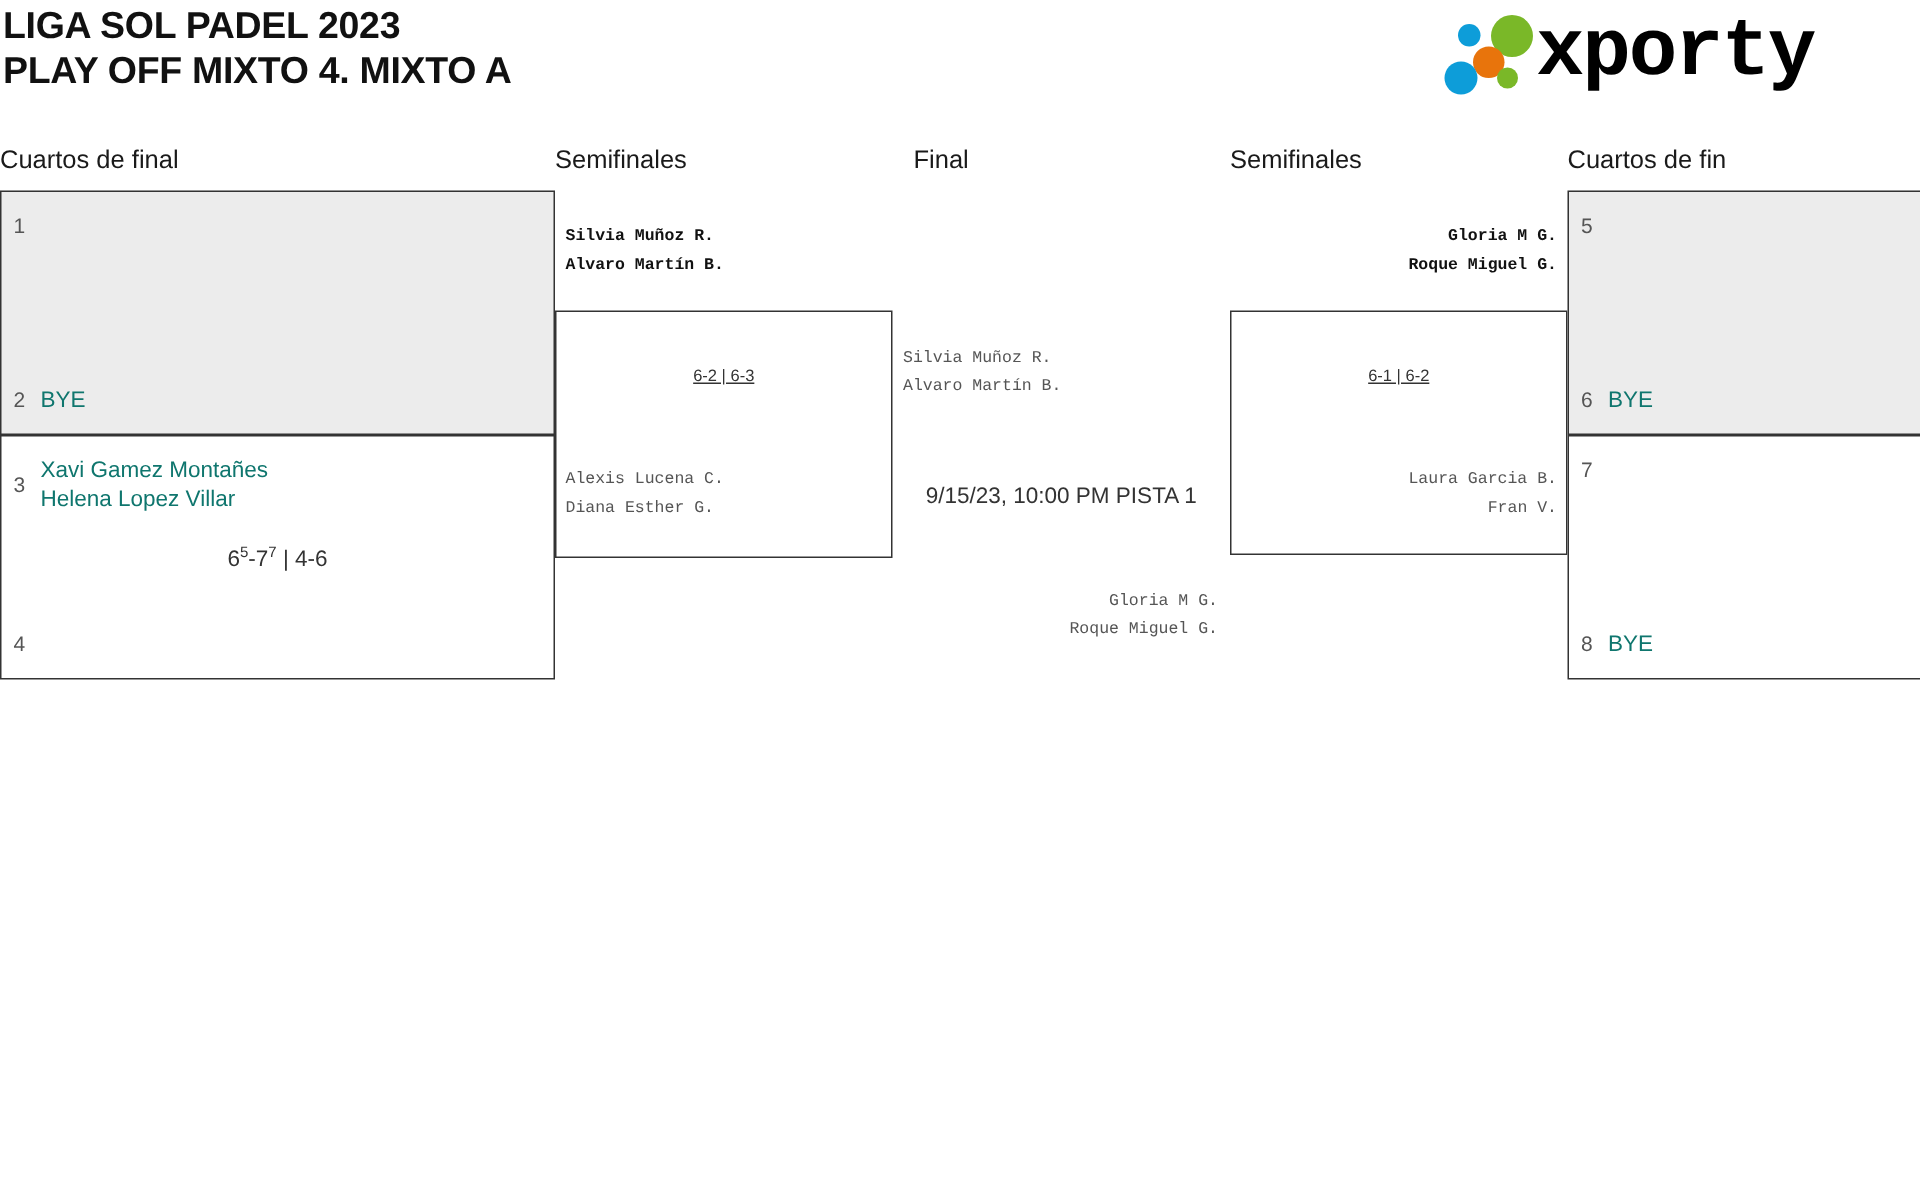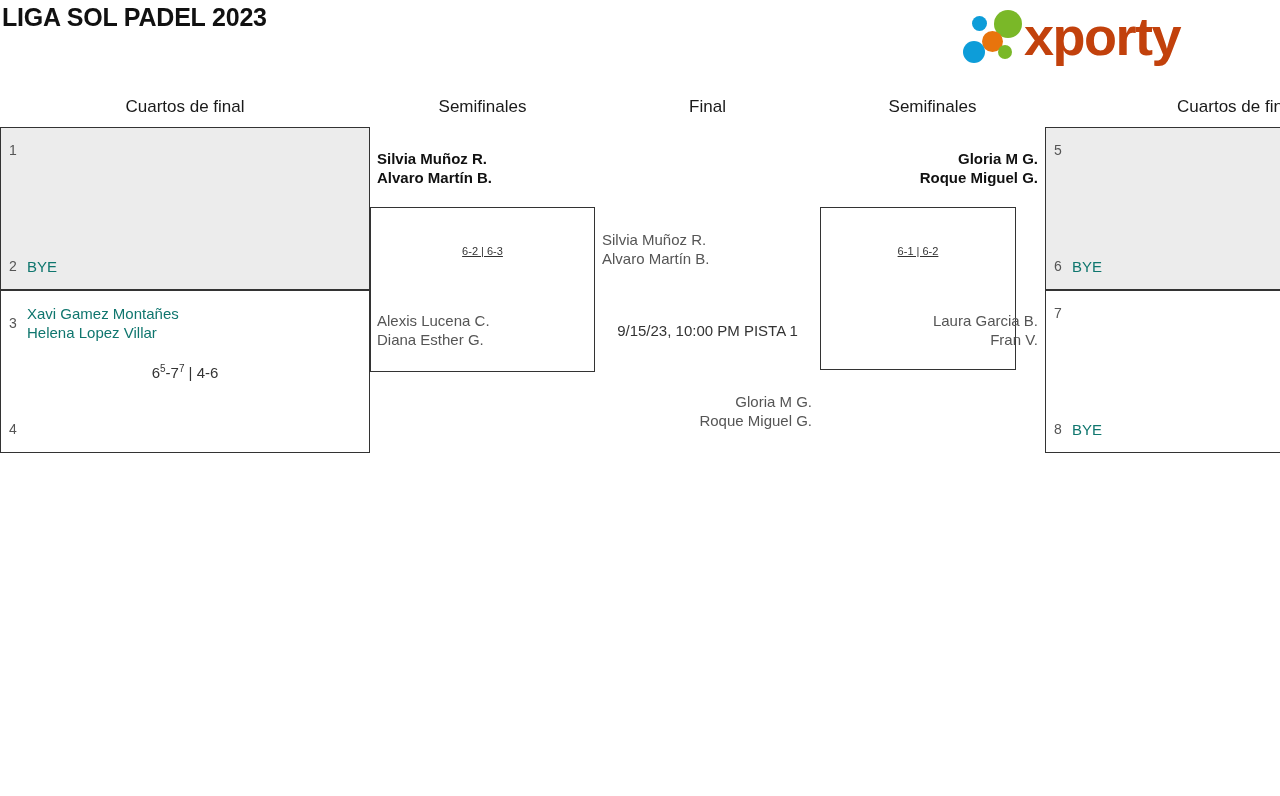--- a/index.html
+++ b/index.html
@@ -67,26 +67,25 @@
     line-height: 60px;
   }
 
   
   .round-label {
     position: absolute;
     top: 96px;
     font-size: 17px;
     line-height: 22px;
     color: #1a1a1a;
-    text-align: center;
     white-space: nowrap;
   }
   #round-label-qf-left  { left: 0px;    width: 370px; }
   #round-label-sf-left  { left: 370px;  width: 225px; }
-  #round-label-final    { left: 595px;  width: 225px; }
+  #round-label-final    { left: 609px;  width: 225px; }
   #round-label-sf-right { left: 820px;  width: 225px; }
   #round-label-qf-right { left: 1045px; width: 370px; }
 
   
   .match-box {
     position: absolute;
     box-sizing: border-box;
     border: 1px solid #333333;
     background: #ffffff;
   }
@@ -94,21 +93,21 @@
   .match-box.no-border { border: none; background: transparent; }
 
   
   #qf-left-top    { left: 0px;   top: 127px; width: 370px; height: 163px; }
   #qf-left-bottom { left: 0px;   top: 290px; width: 370px; height: 163px; }
   #qf-right-top   { left: 1045px;top: 127px; width: 370px; height: 163px; }
   #qf-right-bottom{ left: 1045px;top: 290px; width: 370px; height: 163px; }
 
   
   #sf-left  { left: 370px; top: 207px; width: 225px; height: 165px; }
-  #sf-right { left: 820px; top: 207px; width: 196px; height: 163px; }
+  #sf-right { left: 820px; top: 207px; width: 225px; height: 163px; }
 
   
   #final-box { left: 595px; top: 207px; width: 225px; height: 165px; }
 
   
   .seed-row {
     position: absolute;
     display: flex;
     align-items: flex-start;
     left: 0;
@@ -155,24 +154,25 @@
 
   sup {
     font-size: 10px;
     vertical-align: super;
     line-height: 0;
   }
 
   
   .advance-team {
     position: absolute;
-    font-size: 15px;
+    font-size: 11px;
     line-height: 19px;
     white-space: nowrap;
     color: #111111;
+    font-family: Liberation Mono, monospace;
   }
   .advance-team.winner { font-weight: bold; color: #111111; }
   .advance-team.loser  { color: #555555; font-weight: normal; }
   .advance-team.align-right { text-align: right; }
   .advance-team .name-line { display: block; }
 
   #sf-left-team-top     { left: 377px; top: 149px; }
   #sf-left-team-bottom  { left: 377px; top: 311px; }
   #sf-right-team-top    { right: 242px; top: 149px; text-align: right; }
   #sf-right-team-bottom { right: 242px; top: 311px; text-align: right; }
@@ -207,31 +207,32 @@
     white-space: nowrap;
   }
 </style>
 </head>
 <body>
 
 <div id="header">
 
   <div id="title-block">
     <div class="title-line">LIGA SOL PADEL 2023</div>
+    <div class="title-line">PLAY OFF MIXTO 4. MIXTO A</div>
   </div>
 
   <div id="logo">
     <div id="logo-dots">
       <span class="dot" id="dot-blue-small" style="background: rgb(13, 157, 217);"></span>
       <span class="dot" id="dot-green-large" style="background: rgb(122, 184, 40);"></span>
       <span class="dot" id="dot-orange" style="background: rgb(232, 116, 12);"></span>
       <span class="dot" id="dot-blue-large" style="background: rgb(13, 157, 217);"></span>
       <span class="dot" id="dot-green-small" style="background: rgb(122, 184, 40);"></span>
     </div>
-    <div id="logo-wordmark" style="color: #c2410c;">xporty</div>
+    <div id="logo-wordmark" style="color: #000000; font-family: Liberation Mono, monospace;">xporty</div>
   </div>
 </div>
 
 <div class="round-label" id="round-label-qf-left">Cuartos de final</div>
 <div class="round-label" id="round-label-sf-left">Semifinales</div>
 <div class="round-label" id="round-label-final">Final</div>
 <div class="round-label" id="round-label-sf-right">Semifinales</div>
 <div class="round-label" id="round-label-qf-right">Cuartos de fin</div>
 
 <div class="match-box shaded" id="qf-left-top">

